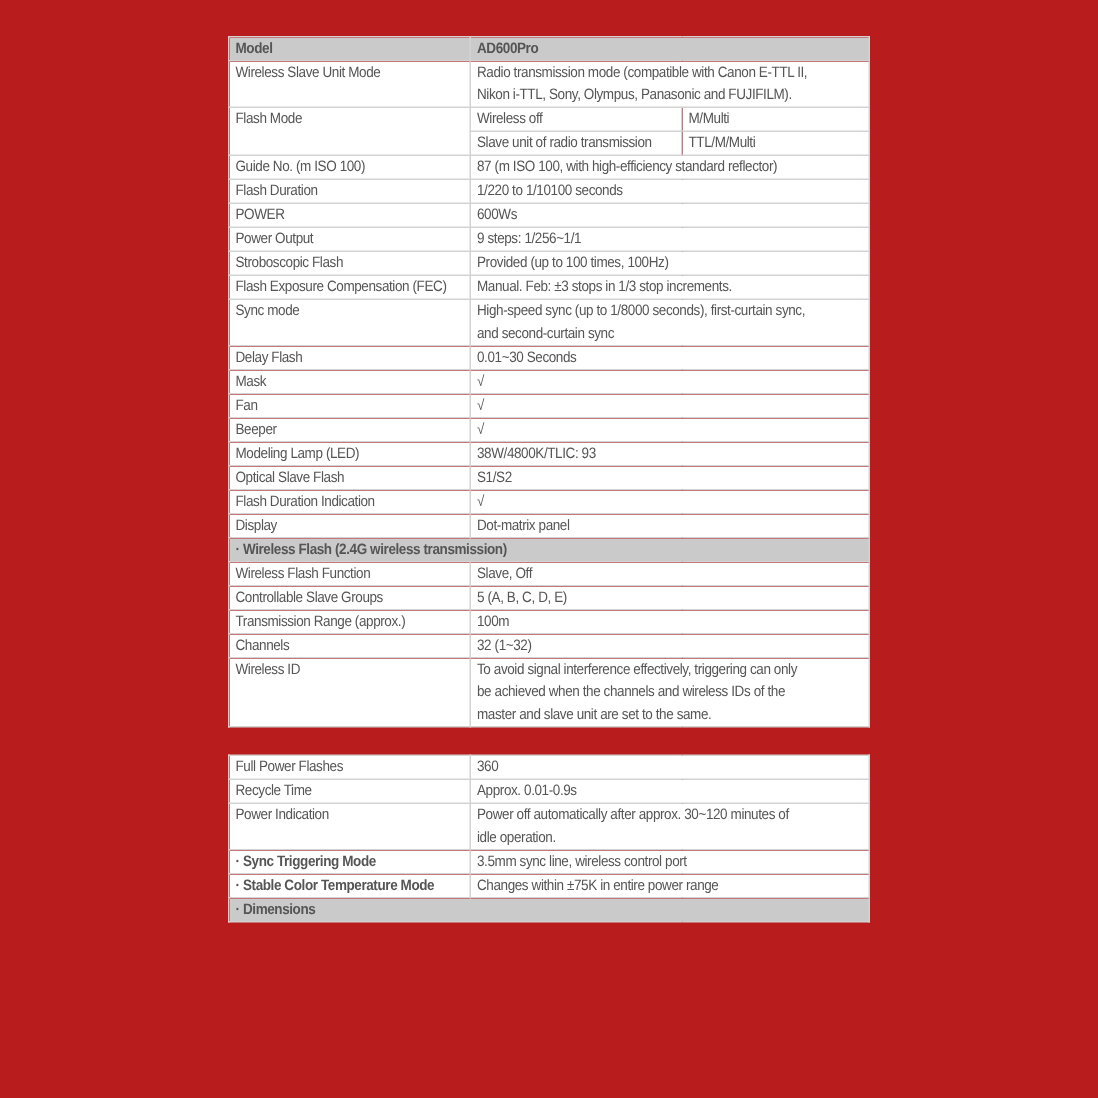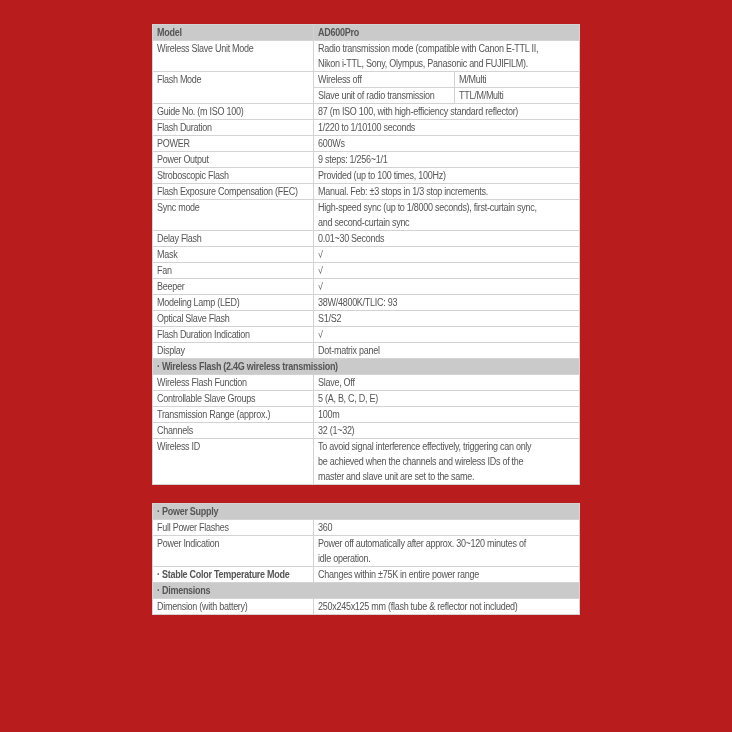--- a/index.html
+++ b/index.html
@@ -262,58 +262,61 @@
   </table>
 
   <table class="spec" id="table-1">
     <colgroup>
       <col style="width:161px">
       <col style="width:141px">
       <col style="width:125px">
     </colgroup>
     <tbody>
         <tr>
-          <td class="sec" colspan="3">
-            <div class="ln"><span class="tx">· Power Supply</span></div>
-          </td>
-        </tr>
-        <tr>
           <td class="lbl">
             <div class="ln"><span class="tx">Full Power Flashes</span></div>
           </td>
           <td colspan="2">
             <div class="ln"><span class="tx">360</span></div>
+          </td>
+        </tr>
+        <tr>
+          <td class="lbl">
+            <div class="ln"><span class="tx">Recycle Time</span></div>
+          </td>
+          <td colspan="2">
+            <div class="ln"><span class="tx">Approx. 0.01-0.9s</span></div>
           </td>
         </tr>
         <tr>
           <td class="lbl">
             <div class="ln"><span class="tx">Power Indication</span></div>
           </td>
           <td colspan="2">
             <div class="ln"><span class="tx">Power off automatically after approx. 30~120 minutes of</span></div>
             <div class="ln"><span class="tx">idle operation.</span></div>
           </td>
         </tr>
         <tr>
           <td class="lbl bold">
+            <div class="ln"><span class="tx">· Sync Triggering Mode</span></div>
+          </td>
+          <td colspan="2">
+            <div class="ln"><span class="tx">3.5mm sync line, wireless control port</span></div>
+          </td>
+        </tr>
+        <tr>
+          <td class="lbl bold">
             <div class="ln"><span class="tx">· Stable Color Temperature Mode</span></div>
           </td>
           <td colspan="2">
             <div class="ln"><span class="tx">Changes within ±75K in entire power range</span></div>
           </td>
         </tr>
         <tr>
           <td class="sec" colspan="3">
             <div class="ln"><span class="tx">· Dimensions</span></div>
           </td>
         </tr>
-        <tr>
-          <td class="lbl">
-            <div class="ln"><span class="tx">Dimension (with battery)</span></div>
-          </td>
-          <td colspan="2">
-            <div class="ln"><span class="tx">250x245x125 mm (flash tube &amp; reflector not included)</span></div>
-          </td>
-        </tr>
       </tbody>
   </table>
 
 </div>
 
 </body></html>

